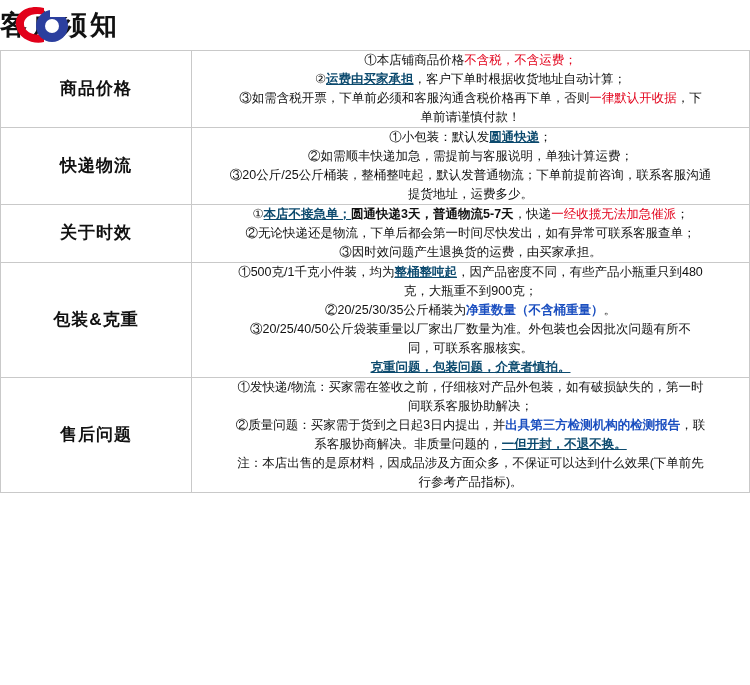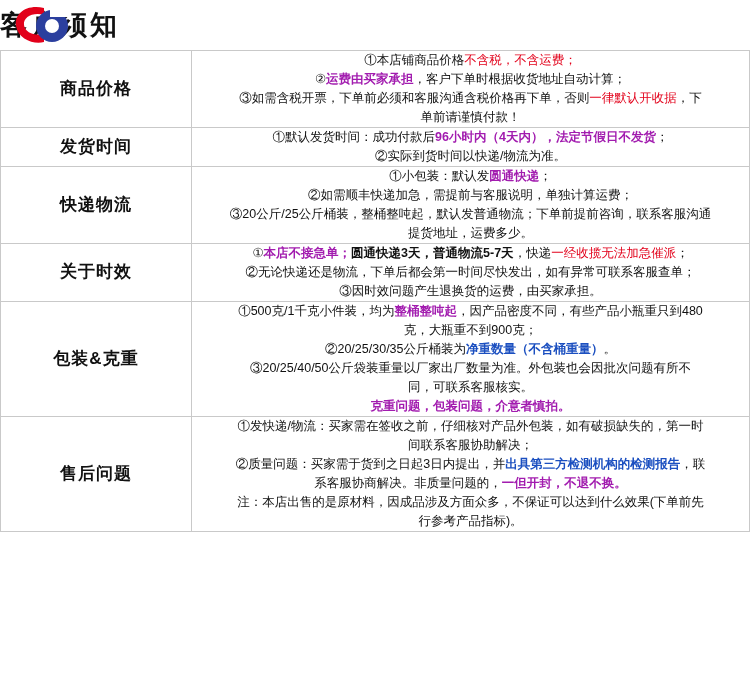--- a/index.html
+++ b/index.html
@@ -72,22 +72,23 @@
     text-align: center;
   }
   .content p {
     margin: 0;
     padding: 0;
   }
   .red {
     color: #e2001a;
   }
   .red-b {
-    color: #a21caf;
+    color: #0c4a6e;
     font-weight: bold;
+    text-decoration: underline;
   }
   .blue {
     color: #1b4fc0;
     font-weight: bold;
   }
   .bk {
     font-weight: bold;
   }
 </style>
 </head>
@@ -109,27 +110,20 @@
 
   <table class="notice">
     <tbody id="notice-body">
         <tr>
           <td class="label">商品价格</td>
           <td class="content">
             <p><span>①本店铺商品价格</span><span class="red">不含税，不含运费；</span></p>
             <p><span>②</span><span class="red-b">运费由买家承担</span><span>，客户下单时根据收货地址自动计算；</span></p>
             <p><span>③如需含税开票，下单前必须和客服沟通含税价格再下单，否则</span><span class="red">一律默认开收据</span><span>，下</span></p>
             <p><span>单前请谨慎付款！</span></p>
-          </td>
-        </tr>
-        <tr>
-          <td class="label">发货时间</td>
-          <td class="content">
-            <p><span>①默认发货时间：成功付款后</span><span class="red-b">96小时内（4天内），法定节假日不发货</span><span>；</span></p>
-            <p><span>②实际到货时间以快递/物流为准。</span></p>
           </td>
         </tr>
         <tr>
           <td class="label">快递物流</td>
           <td class="content">
             <p><span>①小包装：默认发</span><span class="red-b">圆通快递</span><span>；</span></p>
             <p><span>②如需顺丰快递加急，需提前与客服说明，单独计算运费；</span></p>
             <p><span>③20公斤/25公斤桶装，整桶整吨起，默认发普通物流；下单前提前咨询，联系客服沟通</span></p>
             <p><span>提货地址，运费多少。</span></p>
           </td>

